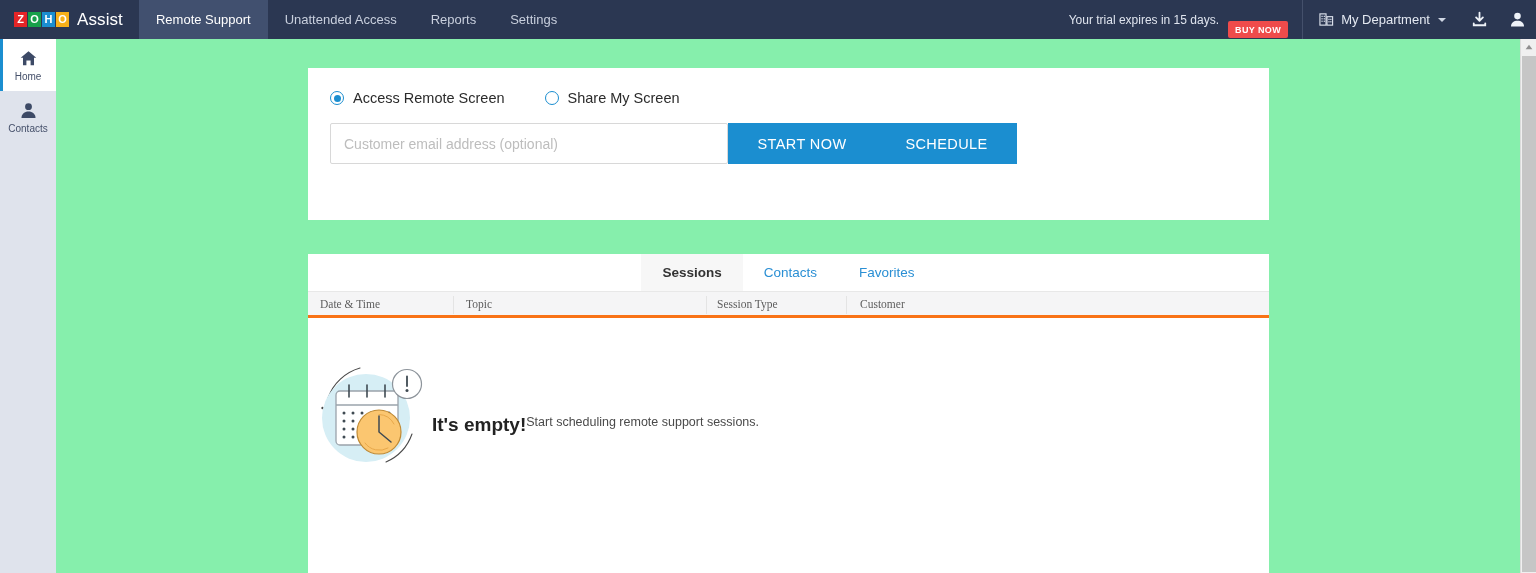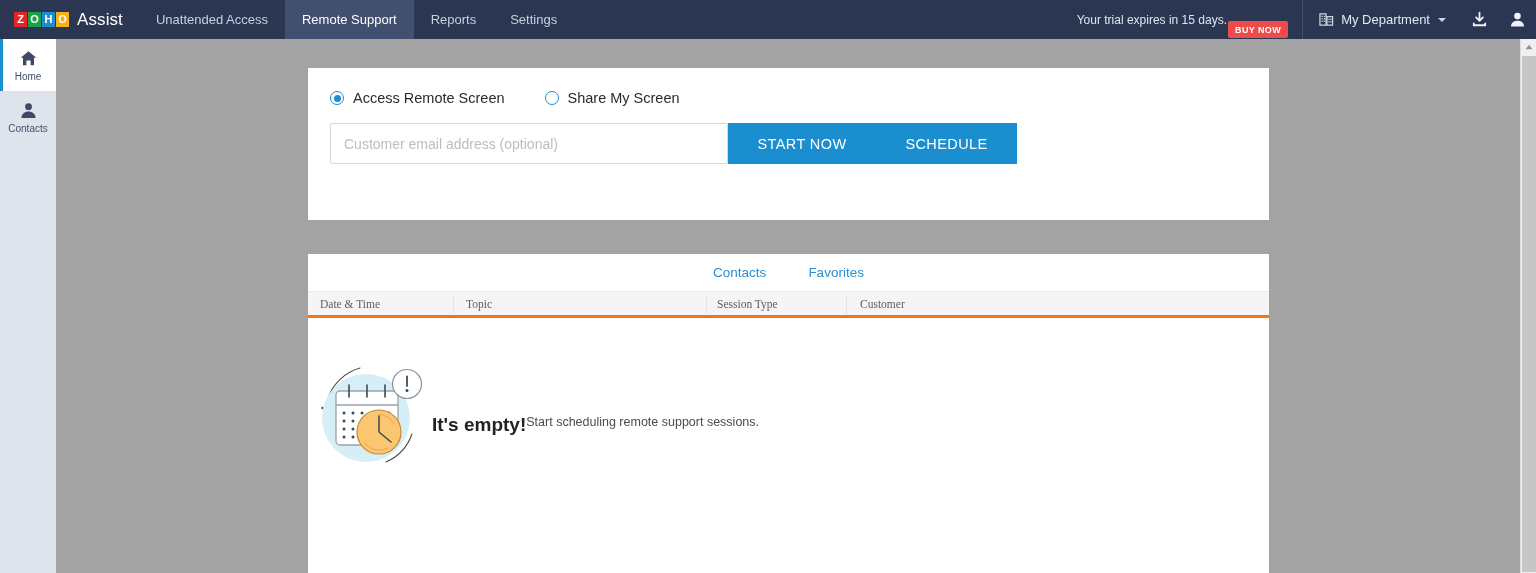--- a/index.html
+++ b/index.html
@@ -44,21 +44,21 @@
     padding: 0 17px;
     color: #c8cfdd; font-size: 13px;
     cursor: pointer; white-space: nowrap;
   }
   .nav-item.active { background: #41506f; color: #ffffff; }
 
   .topbar-right {
     margin-left: auto; display: flex; align-items: center; height: 39px;
   }
   .trial {
-    display: flex; align-items: center; gap: 1px;
+    display: flex; align-items: center; gap: 9px;
     padding-right: 14px; height: 39px;
     border-right: 1px solid #44506b;
   }
   .trial-text { color: #dfe4ee; font-size: 12px; white-space: nowrap; }
   .buy-now {
     background: #ef4b4b; color: #fff;
     font-size: 9px; font-weight: bold; letter-spacing: .4px;
     padding: 4px 7px 3px; border-radius: 2px; cursor: pointer; margin-top: 20px;
   }
   .dept {
@@ -93,21 +93,21 @@
   .side-item.active::before {
     content: ""; position: absolute; left: 0; top: 0;
     width: 3px; height: 100%; background: #1b8ed0;
   }
   .side-label { font-size: 10px; color: #45506a; }
 
   
   .main {
     position: absolute; top: 39px; left: 56px;
     width: 1464px; height: 534px;
-    background: #a3a3a3;
+    background: #86efac;
   }
   .card {
     position: absolute; left: 252px; width: 961px;
     background: #ffffff;
   }
   .card-action { top: 29px; height: 152px; }
   .card-list   { top: 215px; height: 319px; }
 
   
   .radio-row {
@@ -220,22 +220,22 @@
     <div class="zoho-logo">
       <span class="zl red">Z</span>
       <span class="zl green">O</span>
       <span class="zl blue">H</span>
       <span class="zl yellow">O</span>
     </div>
     <span class="brand-name">Assist</span>
   </div>
 
   <div class="nav">
+    <div class="nav-item active">Remote Support</div>
     <div class="nav-item">Unattended Access</div>
-    <div class="nav-item active">Remote Support</div>
     <div class="nav-item">Reports</div>
     <div class="nav-item">Settings</div>
   </div>
 
   <div class="topbar-right">
     <div class="trial">
       <span class="trial-text">Your trial expires in 15 days.</span>
       <span class="buy-now">BUY NOW</span>
     </div>
 
@@ -311,20 +311,21 @@
     <div class="input-row">
       <input class="email-input" type="text" placeholder="Customer email address (optional)" style="">
       <button class="btn">START NOW</button>
       <button class="btn schedule">SCHEDULE</button>
     </div>
   </div>
 
   <div class="card card-list">
 
     <div class="tabbar">
+      <div class="tab active">Sessions</div>
       <div class="tab">Contacts</div>
       <div class="tab">Favorites</div>
     </div>
 
     <div class="thead">
       <span class="th" style="left:12px">Date &amp; Time</span>
       <span class="th-sep" style="left:145px"></span>
       <span class="th" style="left:158px">Topic</span>
       <span class="th-sep" style="left:398px"></span>
       <span class="th" style="left:409px">Session Type</span>

